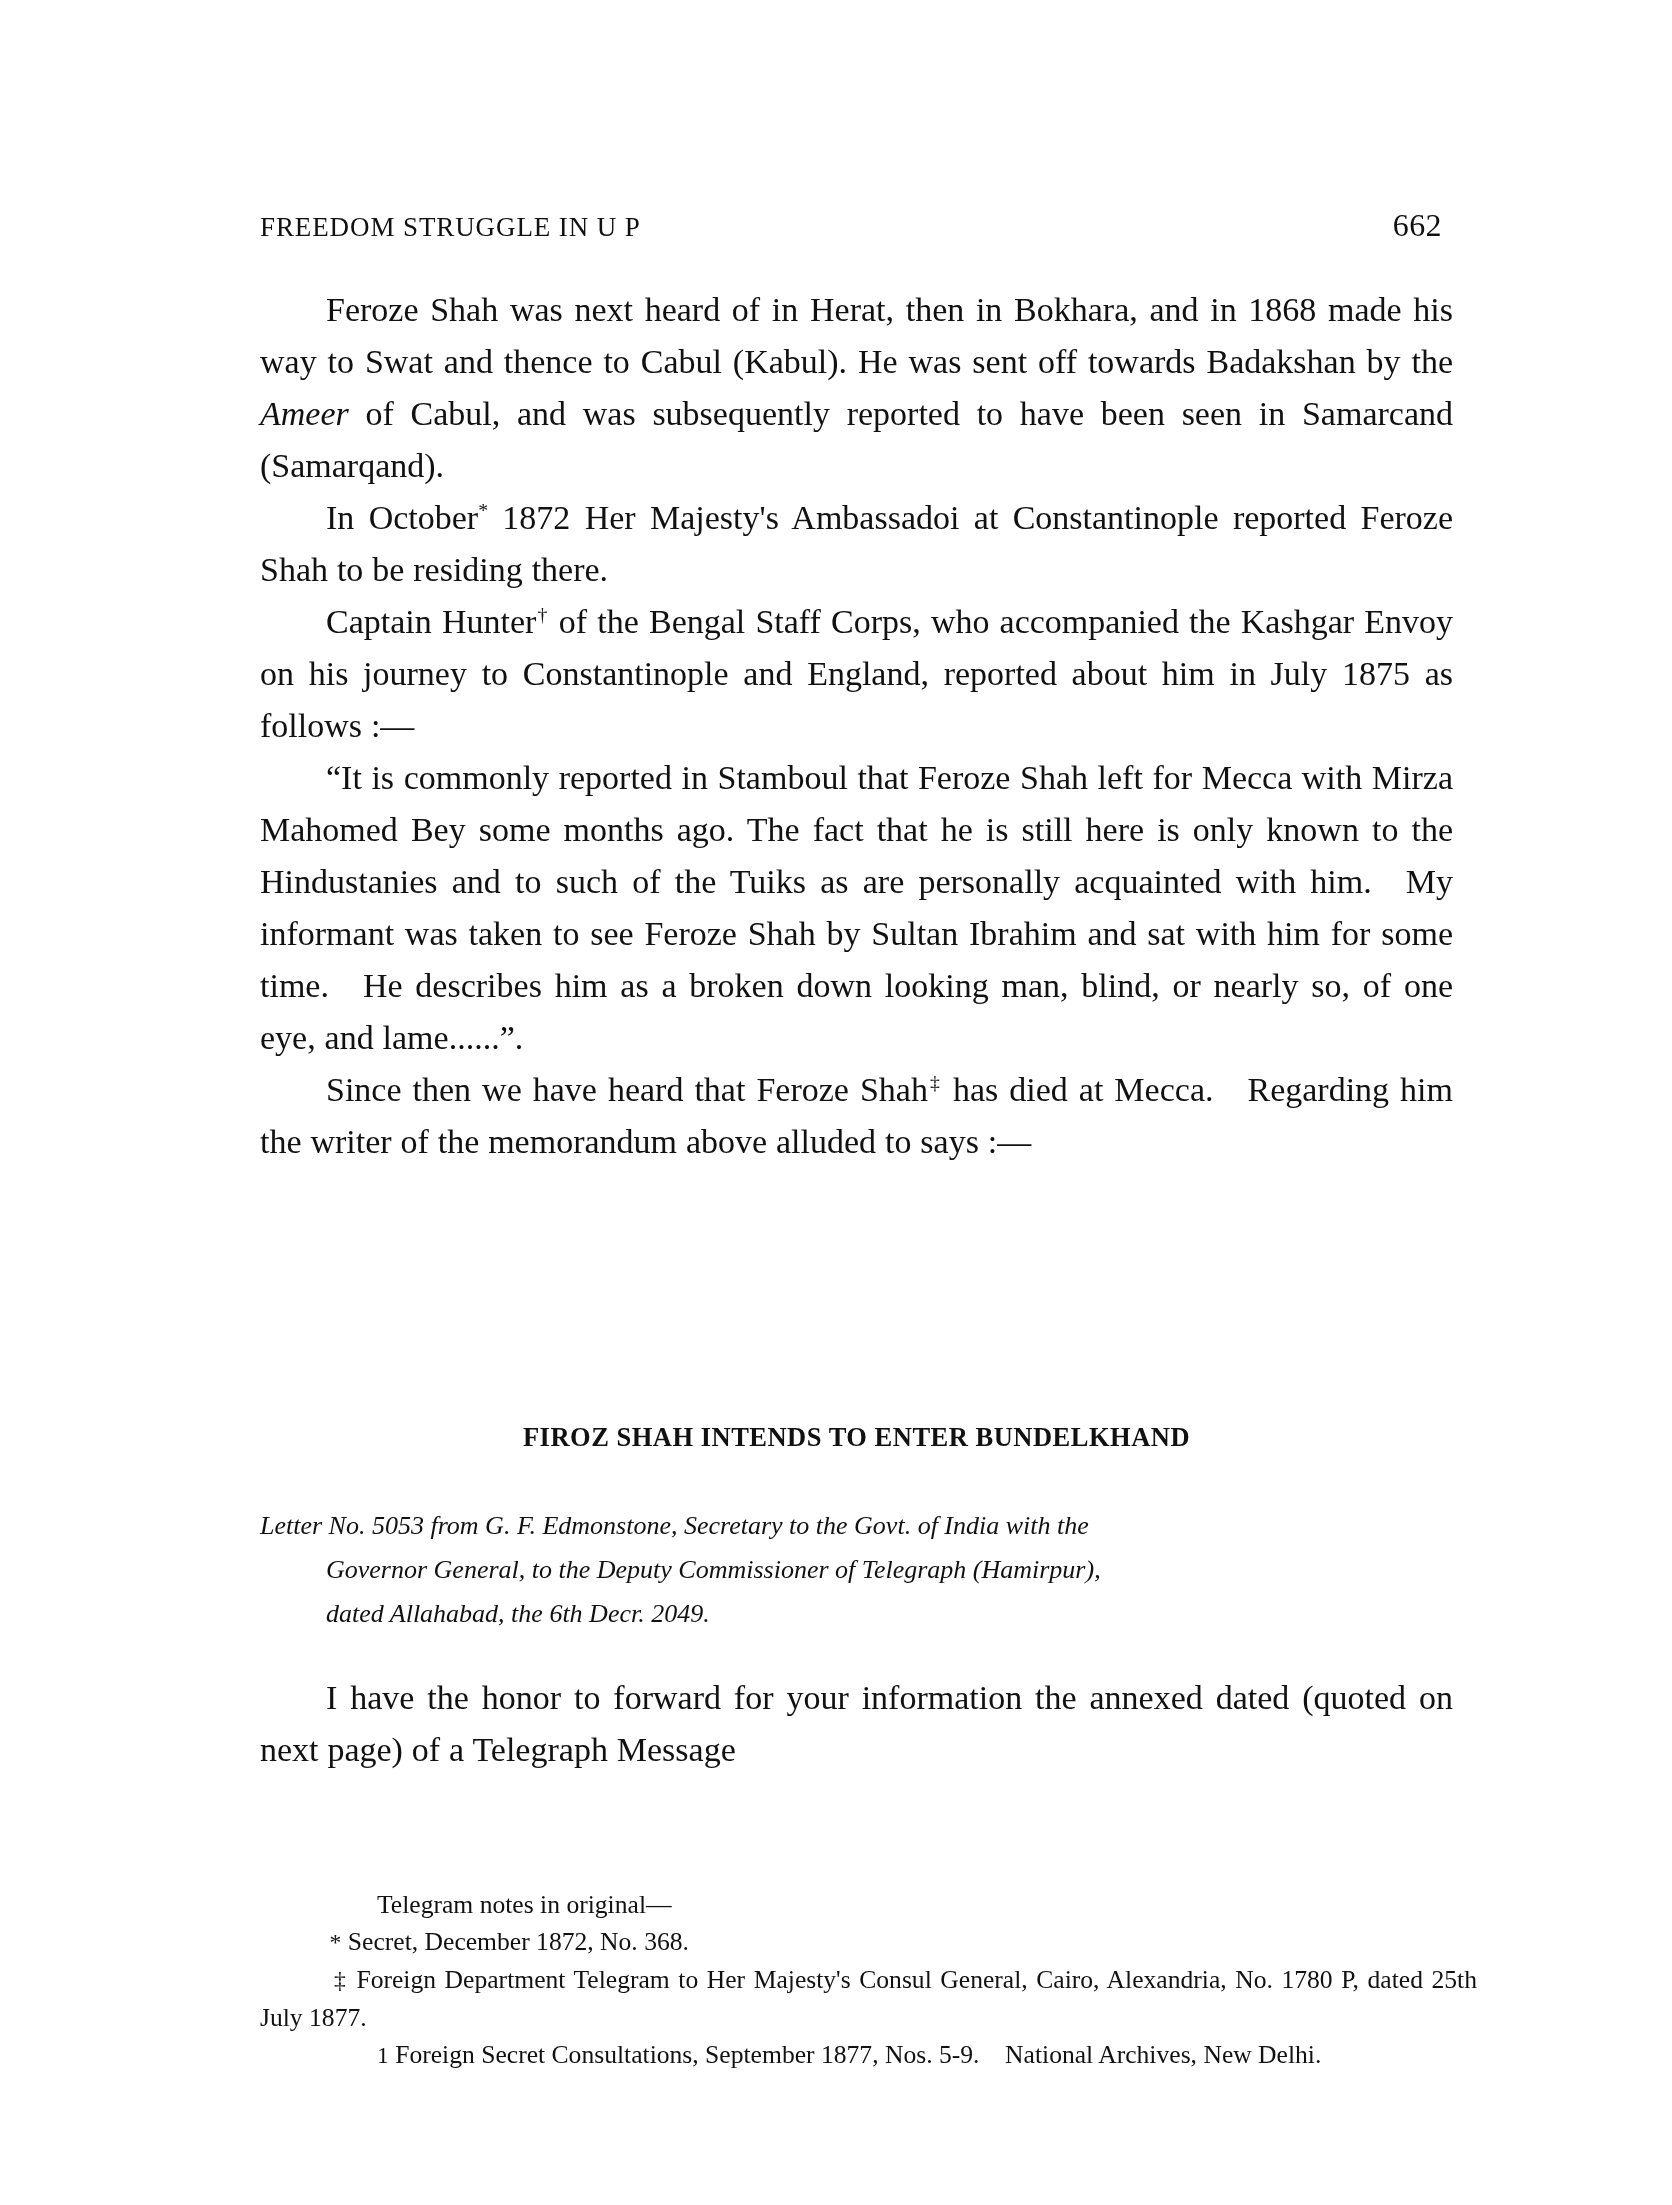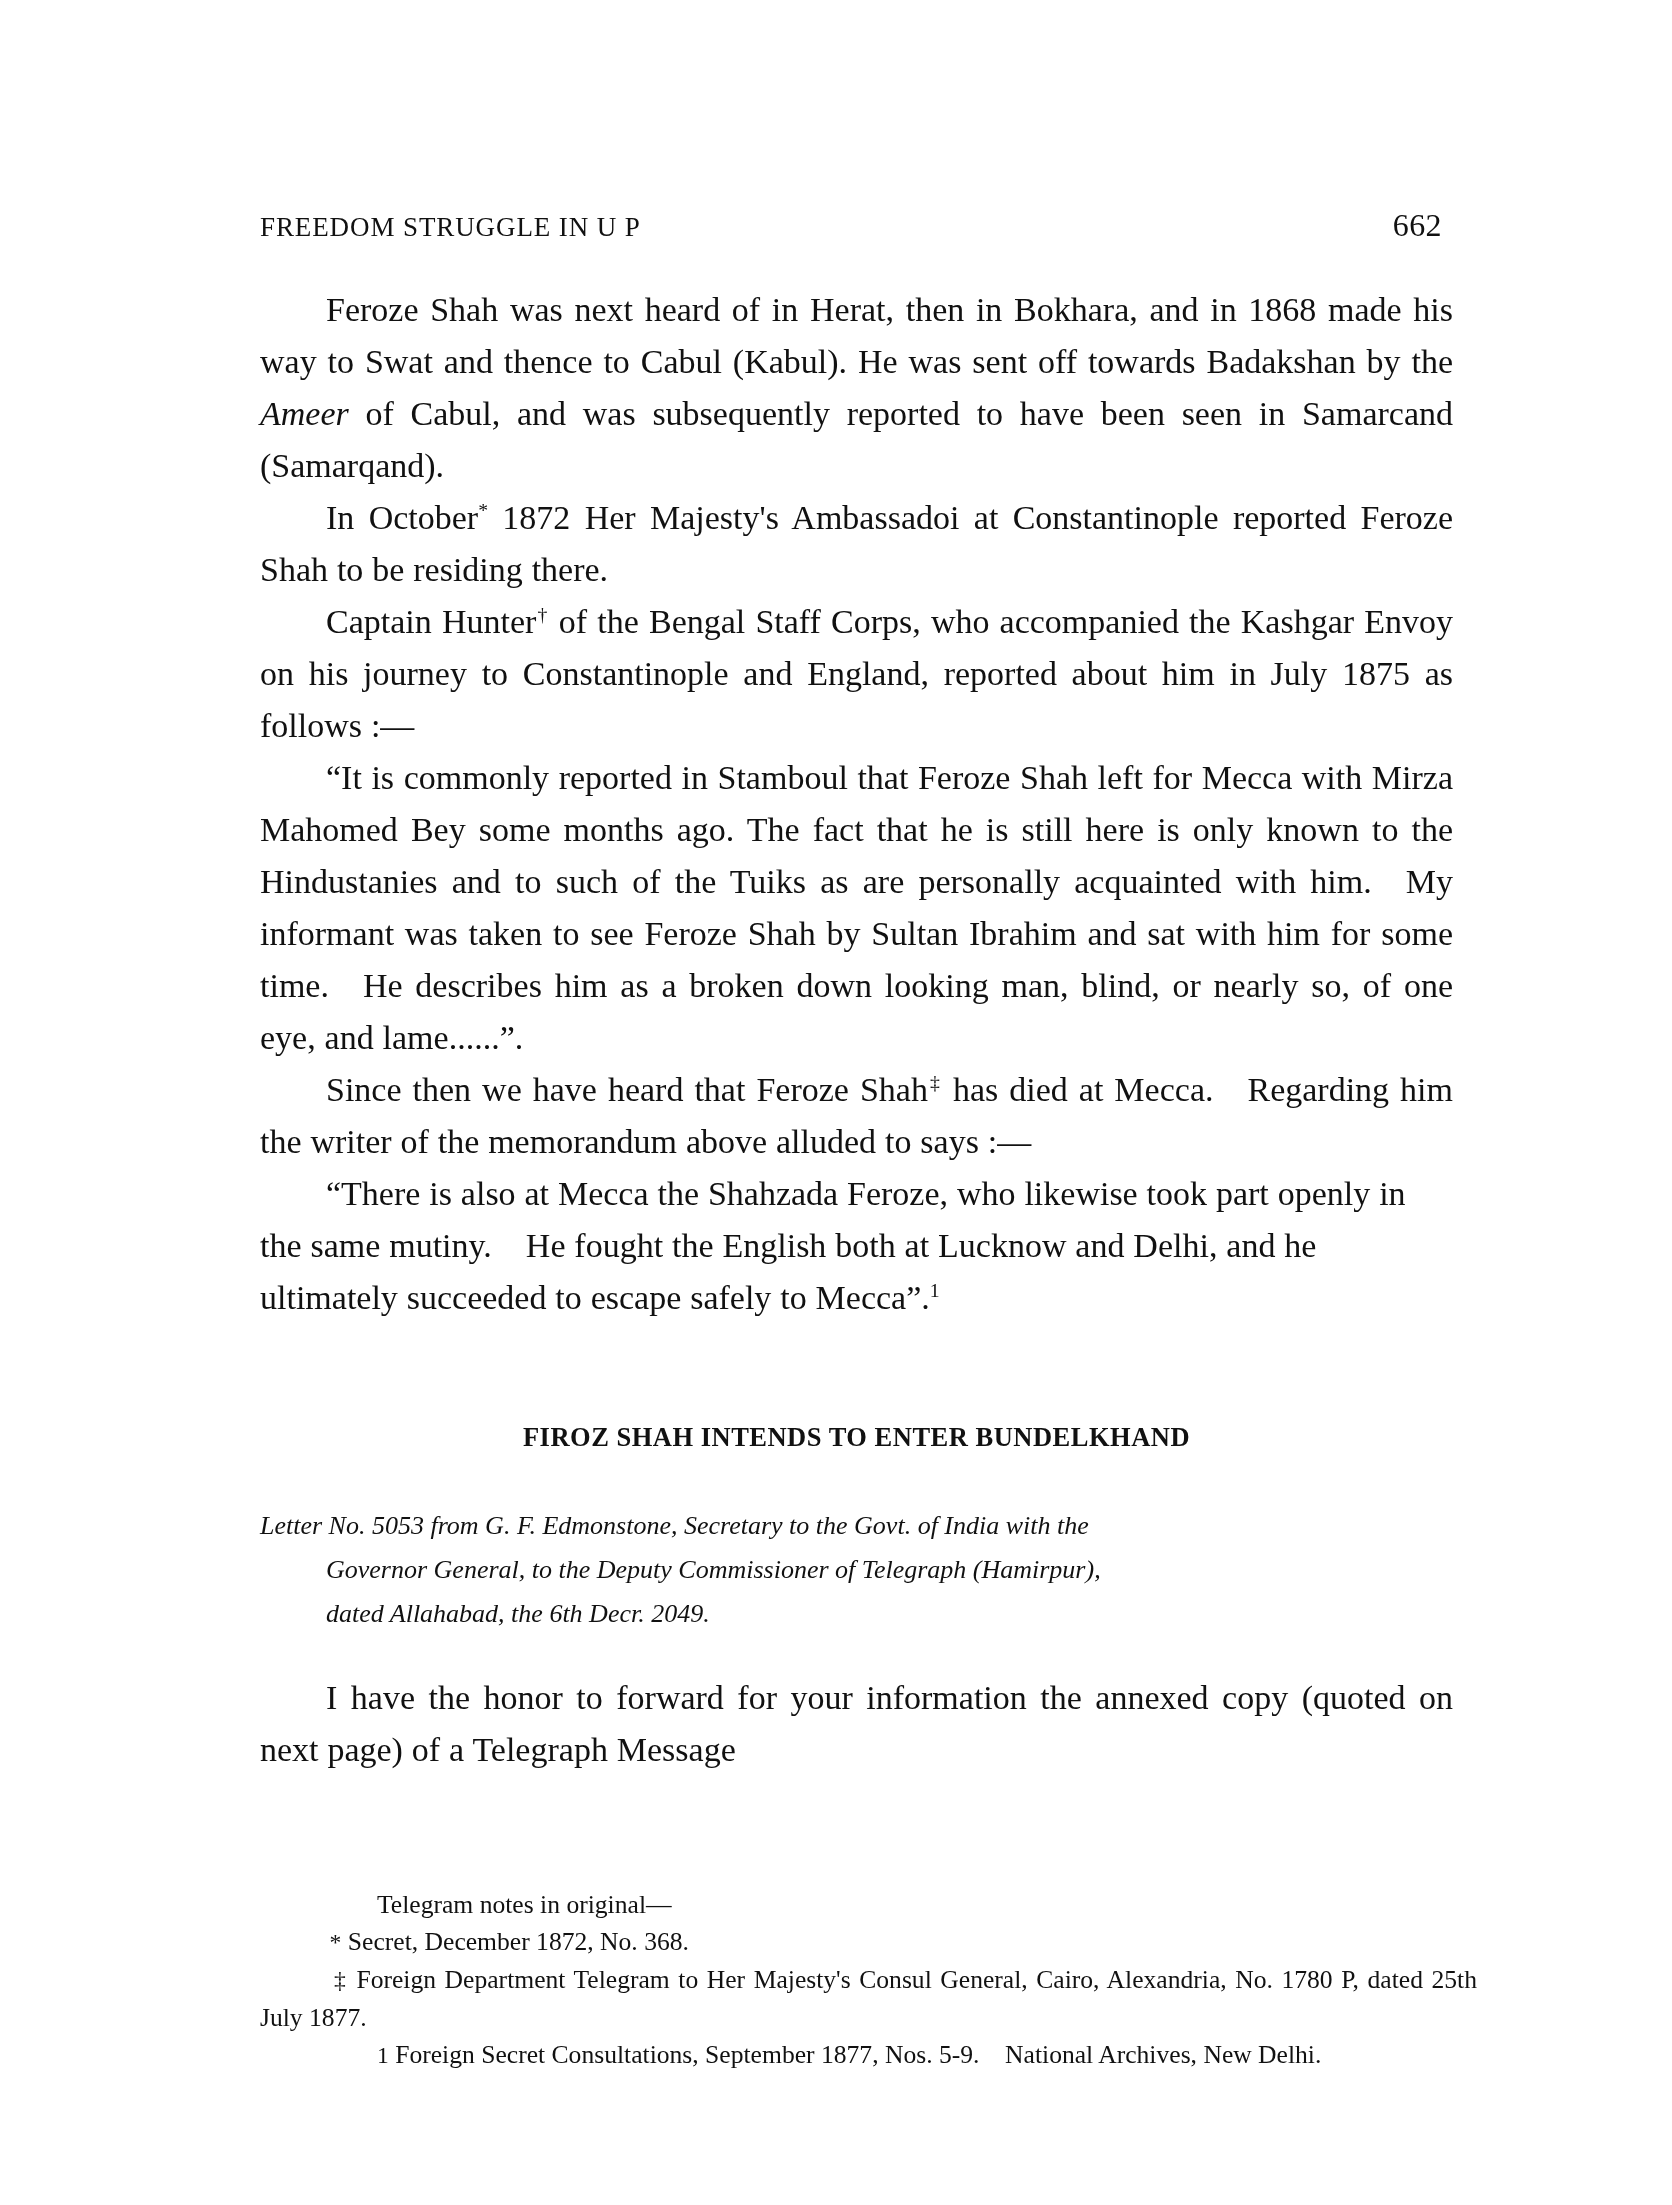--- a/index.html
+++ b/index.html
@@ -141,33 +141,32 @@
     <span class="rh-title">FREEDOM STRUGGLE IN U P</span>
     <span class="rh-folio">662</span>
   </div>
 
   <div class="body-block">
     <p class="para">Feroze Shah was next heard of in Herat, then in Bokhara, and in 1868 made his way to Swat and thence to Cabul (Kabul). He was sent off towards Badakshan by the <span class="ital">Ameer</span> of Cabul, and was subsequently reported to have been seen in Samarcand (Samarqand).</p>
     <p class="para">In October<sup class="fn">*</sup> 1872 Her Majesty's Ambassadoi at Constantinople reported Feroze Shah to be residing there.</p>
     <p class="para">Captain Hunter<sup class="fn">†</sup> of the Bengal Staff Corps, who accompanied the Kashgar Envoy on his journey to Constantinople and England, reported about him in July 1875 as follows :—</p>
     <p class="para">“It is commonly reported in Stamboul that Feroze Shah left for Mecca with Mirza Mahomed Bey some months ago. The fact that he is still here is only known to the Hindustanies and to such of the Tuiks as are personally acquainted with him. My informant was taken to see Feroze Shah by Sultan Ibrahim and sat with him for some time. He describes him as a broken down looking man, blind, or nearly so, of one eye, and lame......”.</p>
     <p class="para">Since then we have heard that Feroze Shah<sup class="fn">‡</sup> has died at Mecca. Regarding him the writer of the memorandum above alluded to says :—</p>
-    <p class="para last-of-quote">“There is also at Mecca the Shahzada Feroze, who likewise took part openly in the same mutiny. He fought the English both at Lucknow and Delhi, and he ultimately succeeded to escape safely to Mecca”.<sup class="fn">1</sup></p>
   </div>
 
   <div class="section-heading">FIROZ SHAH INTENDS TO  ENTER BUNDELKHAND</div>
 
   <div class="letter-source">
     <span class="ls-line-1">Letter No. 5053 from  G. F. Edmonstone, Secretary to the  Govt.  of  India  with  the</span>
     <span class="ls-line-2">Governor  General, to  the  Deputy  Commissioner  of   Telegraph  (Hamirpur),</span>
     <span class="ls-line-3">dated Allahabad, the 6th Decr. 2049.</span>
   </div>
 
   <div class="closing-block">
-    <p class="para">I have the honor to forward for your information the annexed copy (quoted on next page) of a Telegraph Message</p>
+    <p class="para">I have the honor to forward for your information the annexed dated (quoted on next page) of a Telegraph Message</p>
   </div>
 
   <div class="footnotes">
     <p class="fn-line fn-intro">Telegram notes in original—</p>
     <p class="fn-line fn-star"><span class="fnmark">*</span> Secret, December 1872, No. 368.</p>
     <p class="fn-line fn-ddag"><span class="fnmark">‡</span> Foreign Department Telegram to Her  Majesty's Consul General, Cairo, Alexandria, No. 1780 P, dated 25th July 1877.</p>
     <p class="fn-line fn-num"><span class="fnmark">1</span> Foreign Secret Consultations, September 1877, Nos. 5-9. National Archives, New Delhi.</p>
   </div>
 
 </div>

